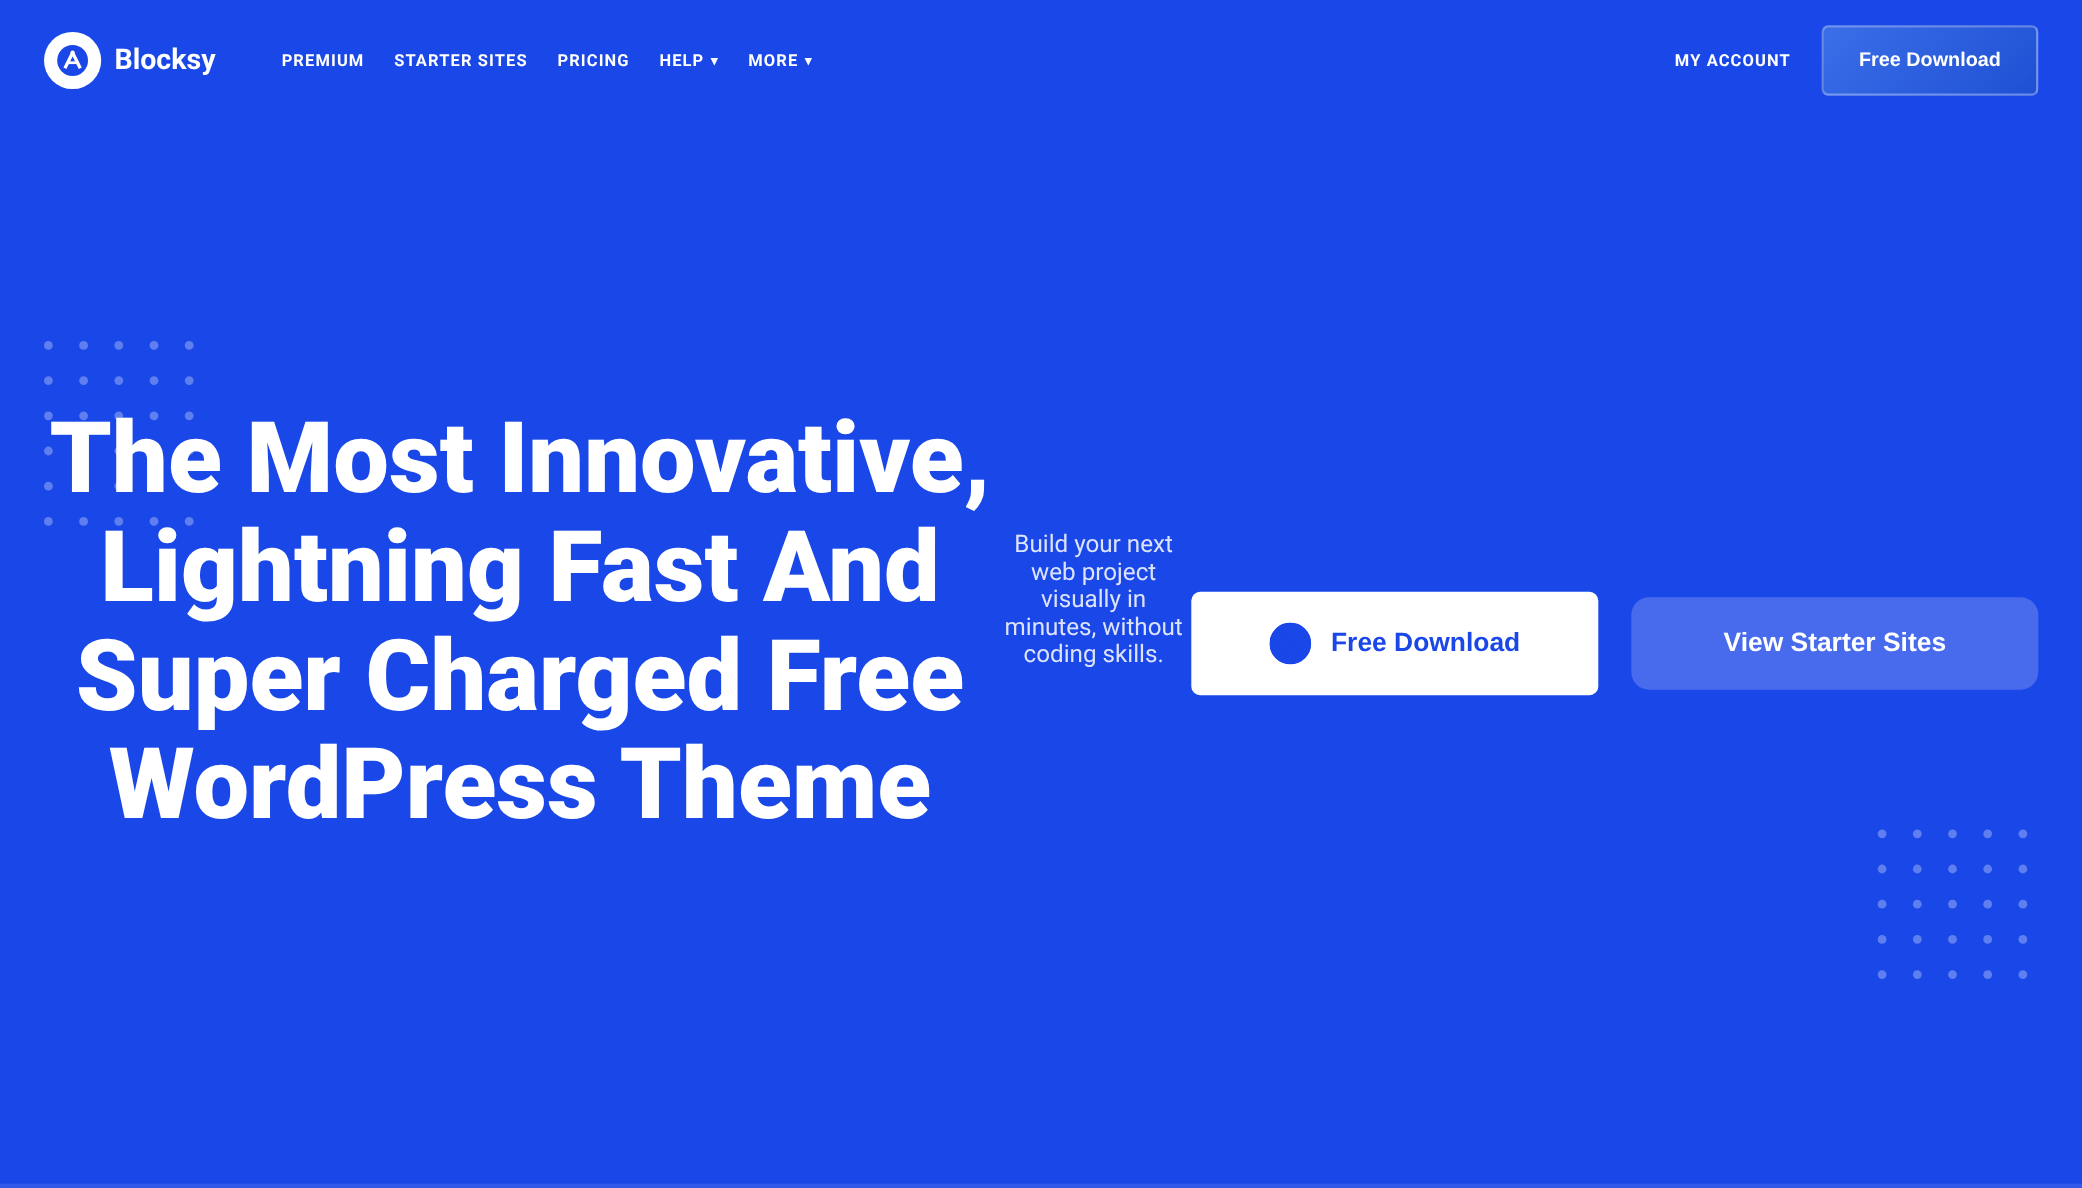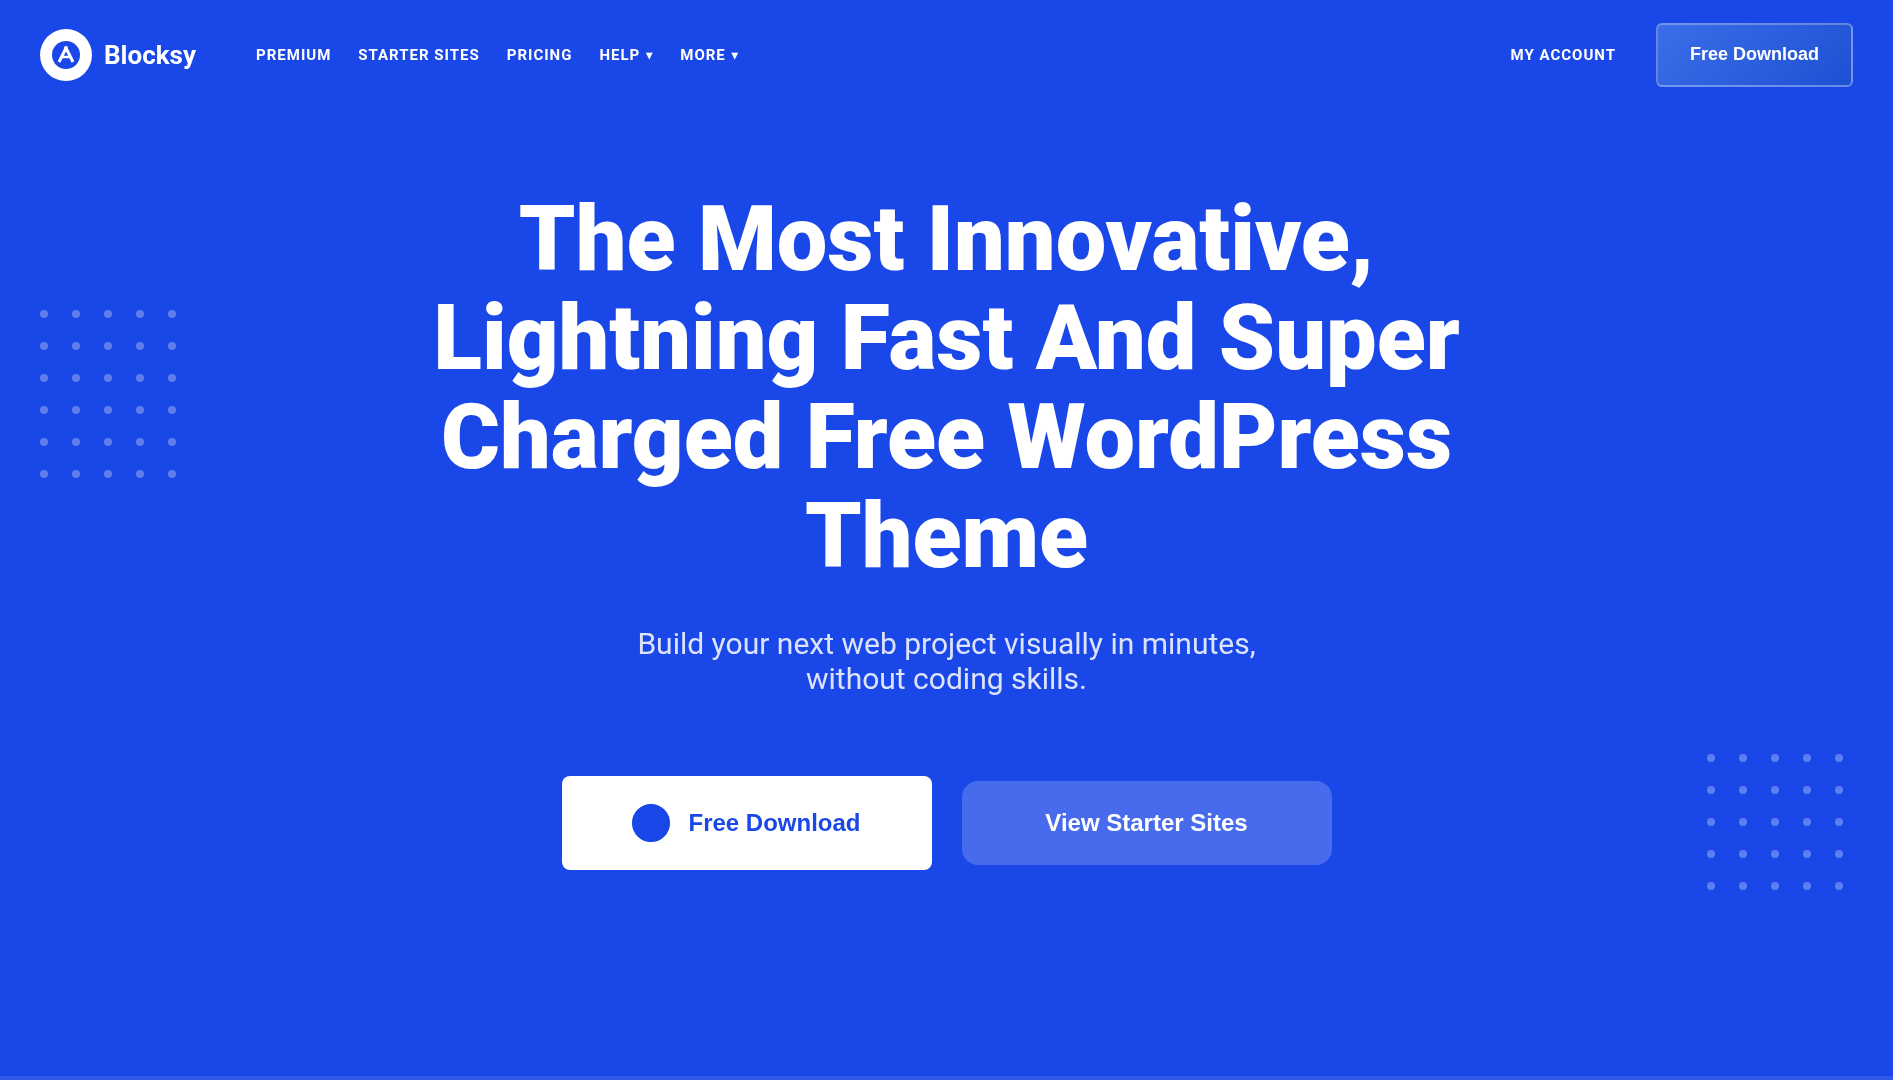--- a/index.html
+++ b/index.html
@@ -76,21 +76,21 @@
       gap: 6px;
     }
 
     .nav-link .chevron {
       font-size: 12px;
     }
 
     .nav-right {
       display: flex;
       align-items: center;
-      gap: 40px;
+      gap: 28px;
     }
 
     .my-account-link {
       color: white;
       text-decoration: none;
       font-size: 15px;
       font-weight: 700;
       letter-spacing: 1px;
       text-transform: uppercase;
     }
@@ -108,21 +108,21 @@
       text-align: center;
       min-width: 170px;
       border: 2px solid rgba(255,255,255,0.3);
       background: linear-gradient(135deg, #3b6ee8, #1e50d4);
     }
 
     
     .hero {
       position: relative;
       display: flex;
-      flex-direction: column;
+      flex-direction: row;
       align-items: center;
       justify-content: flex-start;
       padding: 80px 40px 100px;
       min-height: 970px;
       overflow: hidden;
     }
 
     
     .dots-left {
       position: absolute;
@@ -156,21 +156,21 @@
       font-size: 90px;
       font-weight: 900;
       text-align: center;
       line-height: 1.1;
       max-width: 1200px;
       margin-bottom: 40px;
     }
 
     .hero-subtitle {
       color: rgba(255, 255, 255, 0.85);
-      font-size: 30px;
+      font-size: 22px;
       font-weight: 400;
       text-align: center;
       margin-bottom: 80px;
       max-width: 700px;
     }
 
     .hero-buttons {
       display: flex;
       gap: 30px;
       align-items: center;

